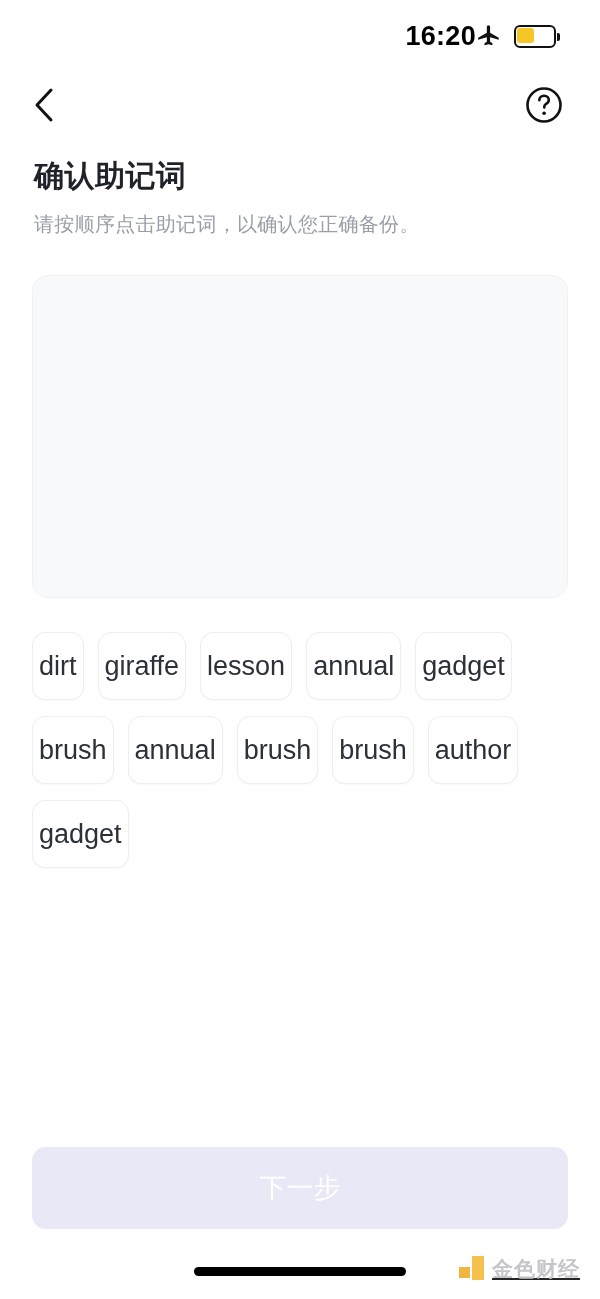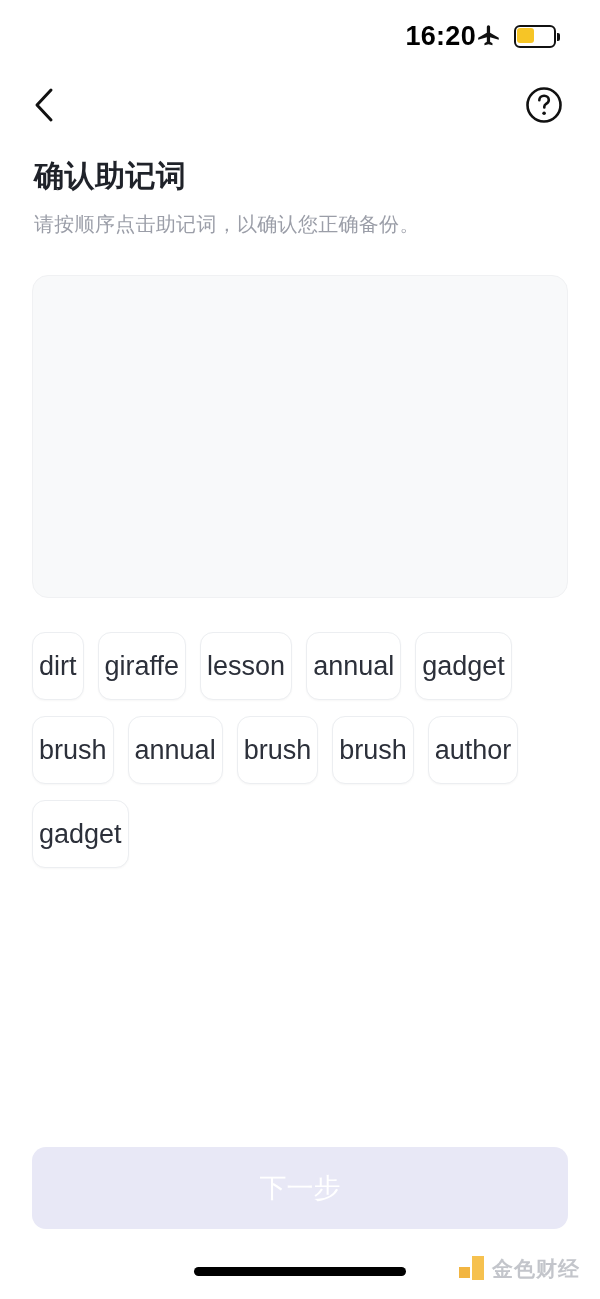--- a/index.html
+++ b/index.html
@@ -89,21 +89,21 @@
   }
 
   
   .bottombar { height:46px; flex:0 0 46px; position:relative; margin-top:24px; }
   .home-indicator {
     position:absolute; left:50%; transform:translateX(-50%); top:14px;
     width:212px; height:9px; background:#000; border-radius:5px;
   }
   .watermark {
     position:absolute; right:20px; top:2px;
-    display:flex; align-items:center; gap:7px; opacity:0.85;
+    display:flex; align-items:center; gap:7px; opacity:0.85;text-decoration:underline;
   }
   .wm-mark { width:26px; height:26px; position:relative; }
   .wm-sq1 { position:absolute; left:0; top:11px; width:11px; height:11px; background:#f0a921; }
   .wm-sq2 { position:absolute; left:13px; top:0; width:12px; height:24px; background:#f5b731; }
   .wm-text { font-size:21px; color:#b9bcc2; letter-spacing:1px; font-weight:700; }
 </style>
 </head>
 <body>
 
 <div class="screen">

